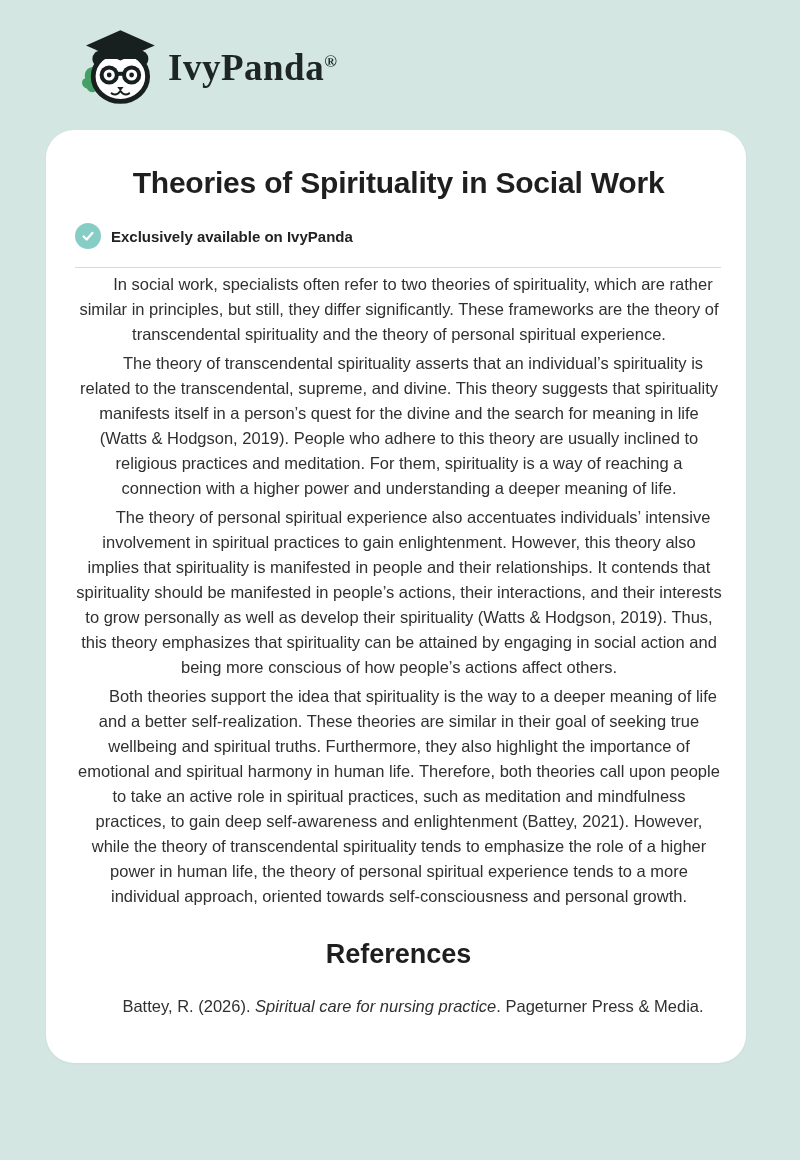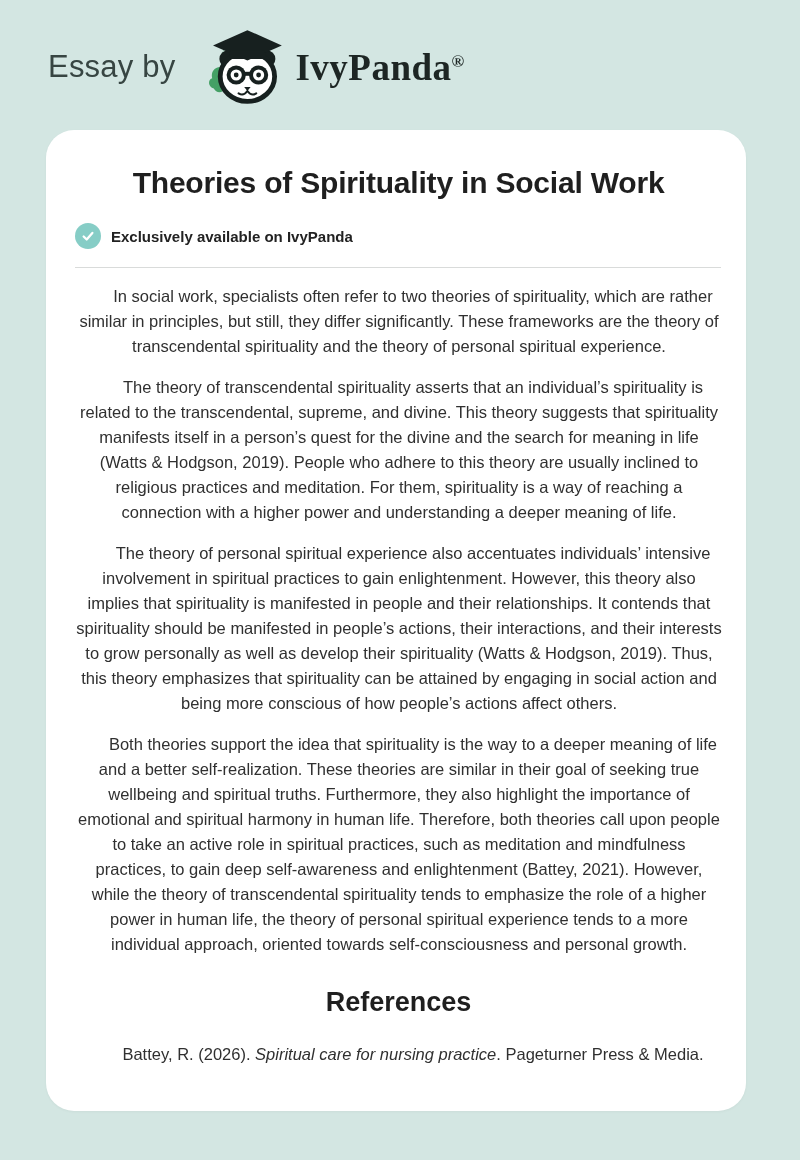--- a/index.html
+++ b/index.html
@@ -86,21 +86,21 @@
     font-weight: bold;
     color: #222222;
   }
   .divider {
     border: none;
     border-top: 1px solid #d9dbda;
     margin-top: 18px;
     width: 646px;
   }
   .body-paragraph {
-    margin-top: 16px;
+    margin-top: 4px;
     width: 648px;
     font-size: 16.5px;
     line-height: 25px;
     color: #303030;
     text-indent: 28px;
   }
   .references-heading {
     margin-top: 30px;
     font-size: 27px;
     font-weight: bold;
@@ -115,21 +115,20 @@
     text-indent: 28px;
   }
   .reference-entry em { }
 </style>
 </head>
 <body>
 
 <div class="page">
 
   <header class="site-header">
-    <span class="essay-by">Essay by</span>
     <span class="logo-wrap">
       <svg class="logo-svg" viewBox="0 0 100 100" aria-hidden="true">
 
         <path d="M24 26 C22 36 21 44 21 52" stroke="#2e7d4f" stroke-width="2" fill="none" stroke-dasharray="3,2"></path>
 
         <path d="M21 50 C12 49 7 56 9 64 C3 66 4 75 11 77 C14 83 22 83 25 77 C29 70 27 58 21 50 Z" fill="#44a065"></path>
 
         <circle cx="29" cy="40" r="11" fill="#17201f"></circle>
         <circle cx="77" cy="40" r="11" fill="#17201f"></circle>
 

